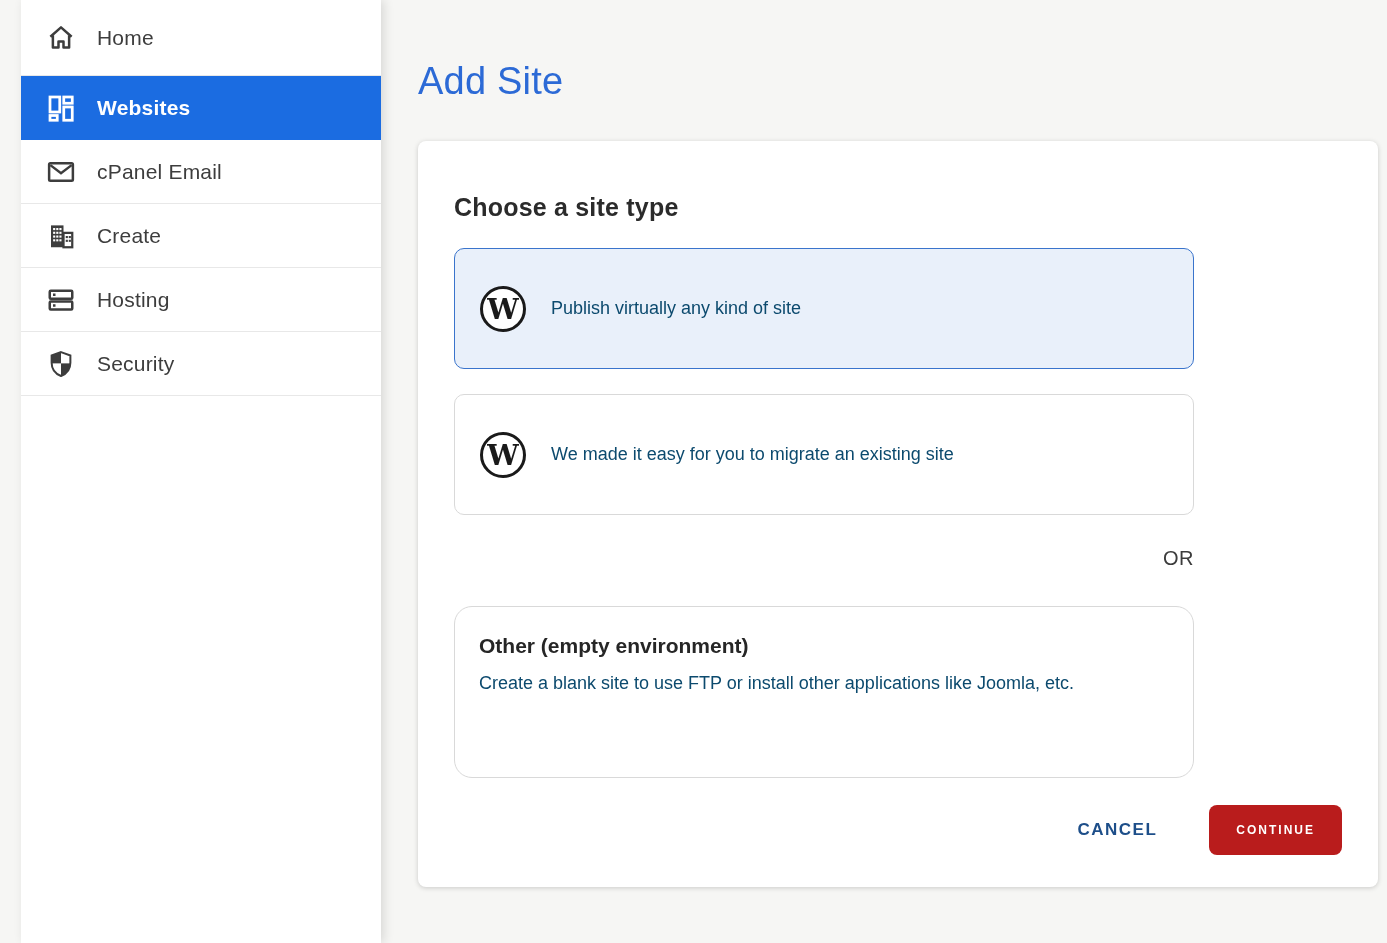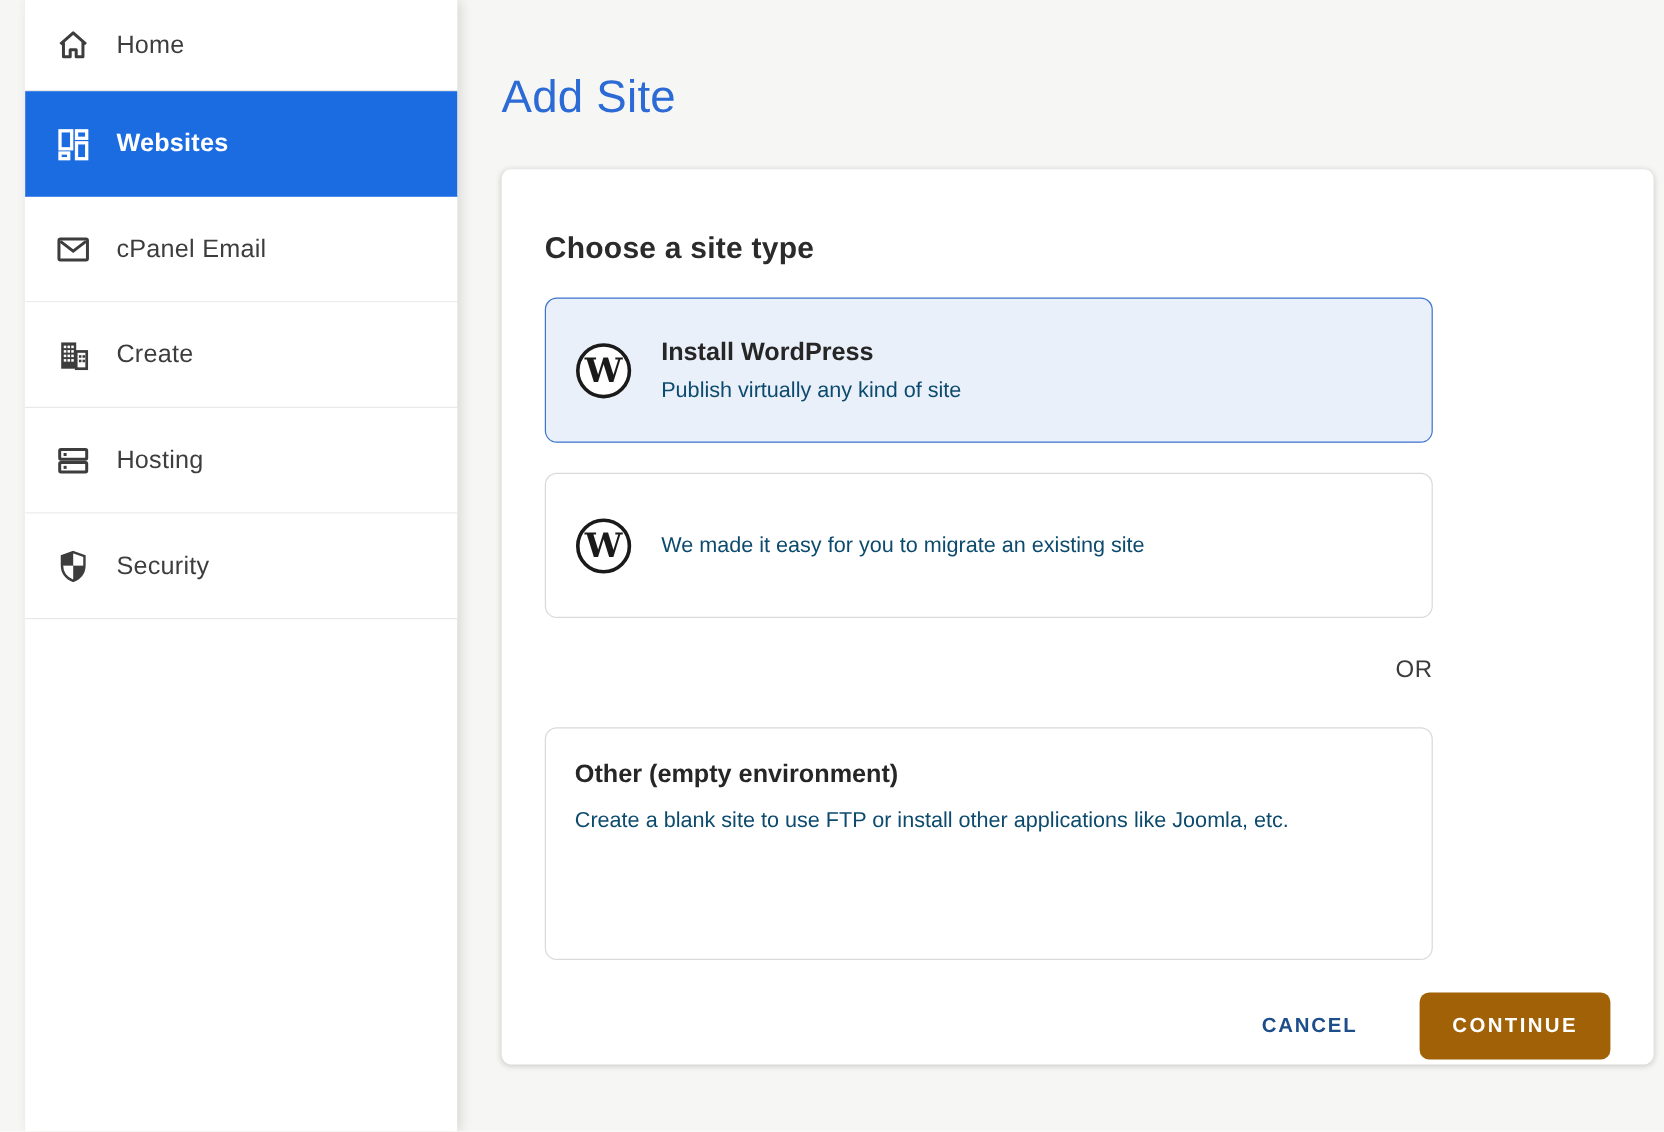--- a/index.html
+++ b/index.html
@@ -12,21 +12,21 @@
   }
 
   
   .sidebar {
     width:360px; flex-shrink:0; background:#ffffff; height:943px;
     box-shadow:3px 0 10px rgba(0,0,0,0.12);
     position:relative; z-index:2;margin-left:21px;
   }
   .nav-item {
     display:flex; align-items:center; gap:20px;
-    height:88px; padding-left:24px;
+    height:64px; padding-left:24px;
     border-bottom:1px solid #e8e8e8;
     cursor:pointer; background:#fff;
   }
   .nav-item:first-child { height:76px; }
   .nav-item .nav-label {
     font-size:21px; color:#3d3d3d; letter-spacing:0.2px;
   }
   .nav-item.active { background:#1b6ce1; border-bottom:1px solid #1b6ce1; }
   .nav-item.active .nav-label { color:#ffffff; font-weight:700; }
   .nav-icon { width:32px; height:32px; flex-shrink:0; display:flex; align-items:center; justify-content:center; }
@@ -60,39 +60,39 @@
   .option-title { font-size:21px; font-weight:700; color:#262626; margin-bottom:9px; }
   .option-subtitle { font-size:18px; color:#0c4a6e; }
   .wp-logo { width:48px; height:48px; flex-shrink:0; }
 
   .or-divider {
     width:740px; text-align:right;
     font-size:20px; color:#3c3c3c;
     margin:32px 0 36px 0; letter-spacing:0.5px;
   }
   .option-box.other {
-    display:block; height:194px; padding:27px 24px;
+    display:block; height:172px; padding:27px 24px;border-radius:18px;
   }
   .option-box.other .option-subtitle { max-width:625px; line-height:1.55; }
   .option-box.other .option-title { margin-bottom:12px; }
 
   .footer-actions {
     display:flex; justify-content:flex-end; align-items:center;
     gap:52px; margin-top:27px;
   }
   .cancel-btn {
     background:none; border:none; cursor:pointer;
     font-family:"Liberation Sans", sans-serif;
     font-size:17px; font-weight:700; letter-spacing:1.5px;
     color:#1d4e89;
   }
   .continue-btn {
-    background:#a16207; border:none; cursor:pointer;
+    background:#b91c1c; border:none; cursor:pointer;
     font-family:"Liberation Sans", sans-serif;
-    font-size:17px; font-weight:700; letter-spacing:2px;
+    font-size:12px; font-weight:700; letter-spacing:2px;
     color:#ffffff; padding:18px 27px; border-radius:8px;
   }
 </style>
 </head>
 <body>
 
 <aside class="sidebar">
   <div class="nav-item">
     <span class="nav-icon">
       <svg width="30" height="30" viewBox="0 0 24 24" fill="none" stroke="#3d3d3d" stroke-width="2" stroke-linejoin="round">
@@ -196,21 +196,20 @@
     <div class="options">
 
       <div class="option-box selected">
         <span class="wp-logo">
           <svg width="48" height="48" viewBox="0 0 48 48">
             <circle cx="24" cy="24" r="21.5" fill="#ffffff" stroke="#1a1a1a" stroke-width="3"></circle>
             <text x="24" y="33.5" font-family="DejaVu Serif, serif" font-size="28" font-weight="bold" text-anchor="middle" fill="#1a1a1a">W</text>
           </svg>
         </span>
         <div>
-          <div class="option-title">Install WordPress</div>
           <div class="option-subtitle">Publish virtually any kind of site</div>
         </div>
       </div>
 
       <div class="option-box">
         <span class="wp-logo">
           <svg width="48" height="48" viewBox="0 0 48 48">
             <circle cx="24" cy="24" r="21.5" fill="#ffffff" stroke="#1a1a1a" stroke-width="3"></circle>
             <text x="24" y="33.5" font-family="DejaVu Serif, serif" font-size="28" font-weight="bold" text-anchor="middle" fill="#1a1a1a">W</text>
           </svg>

